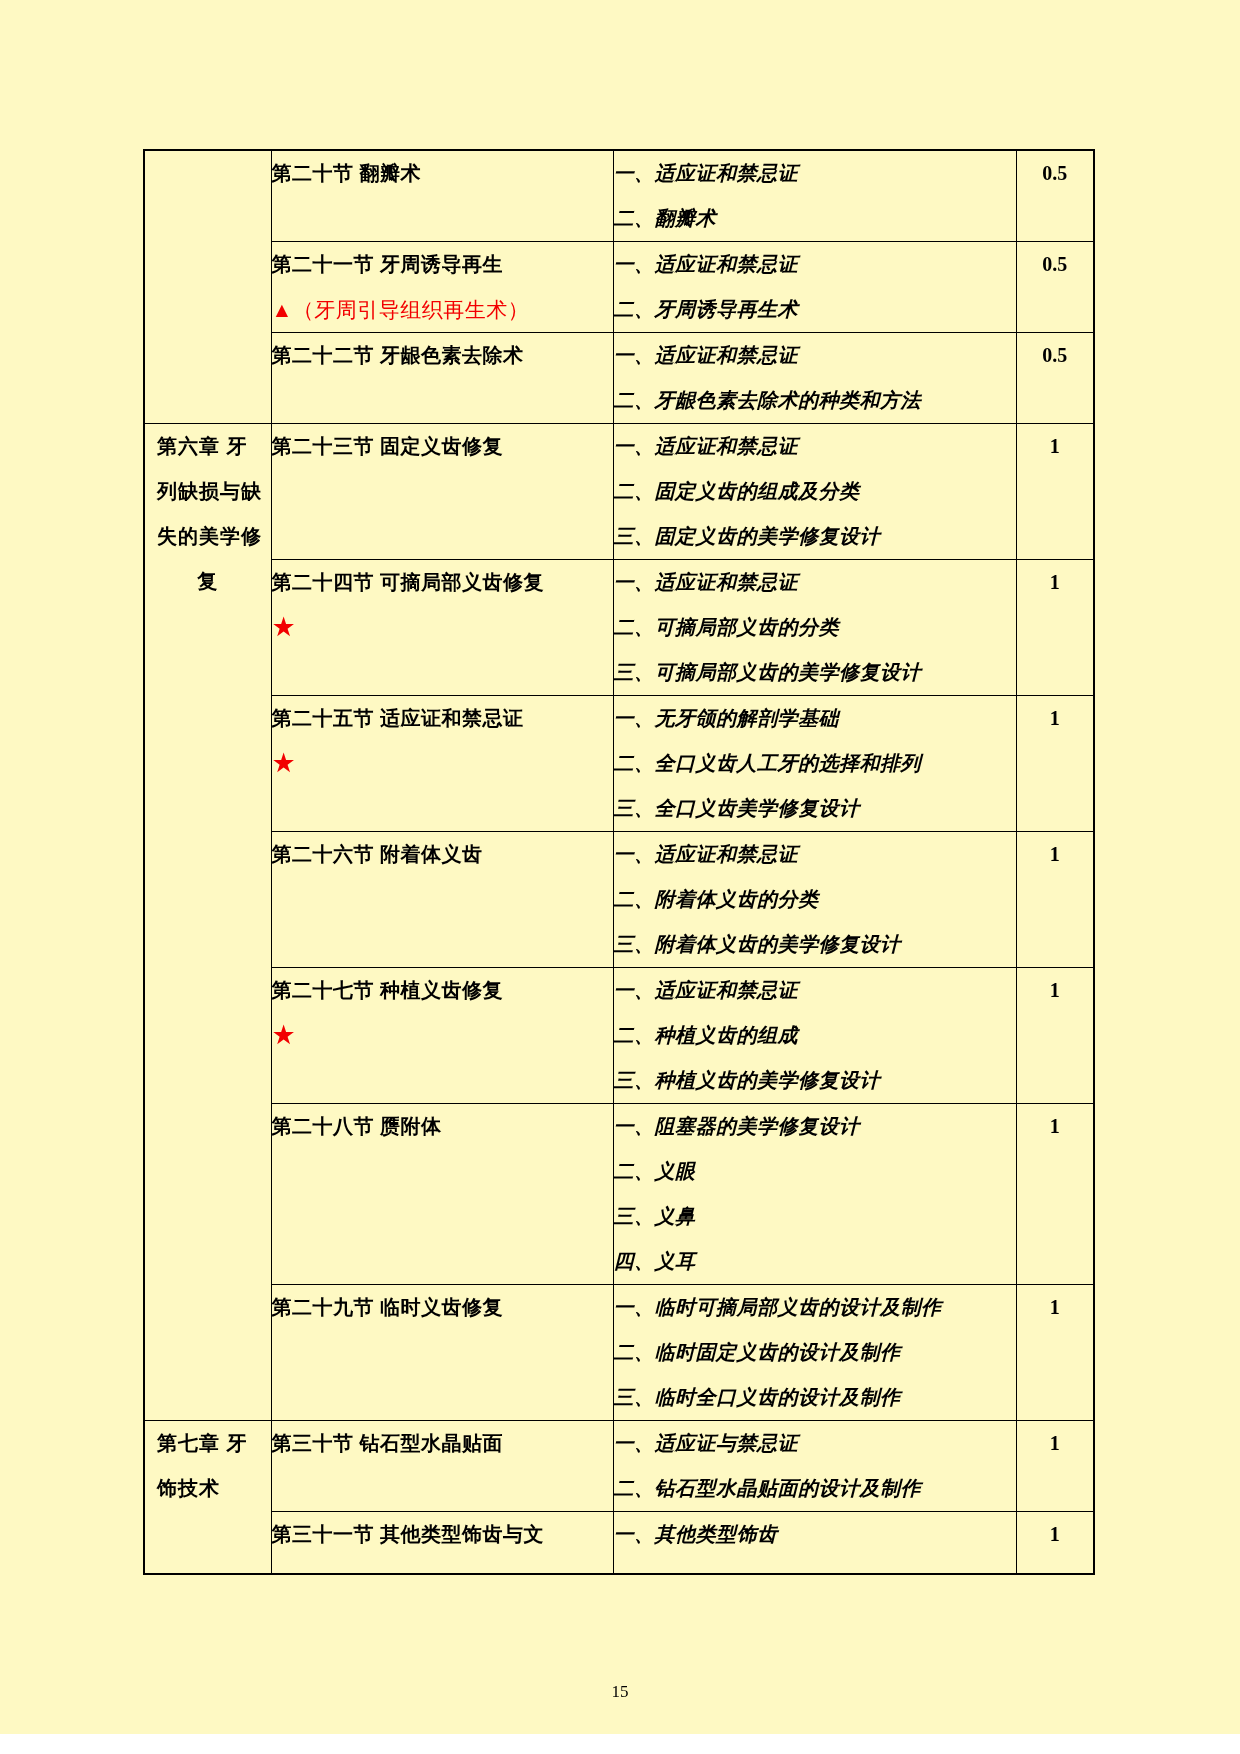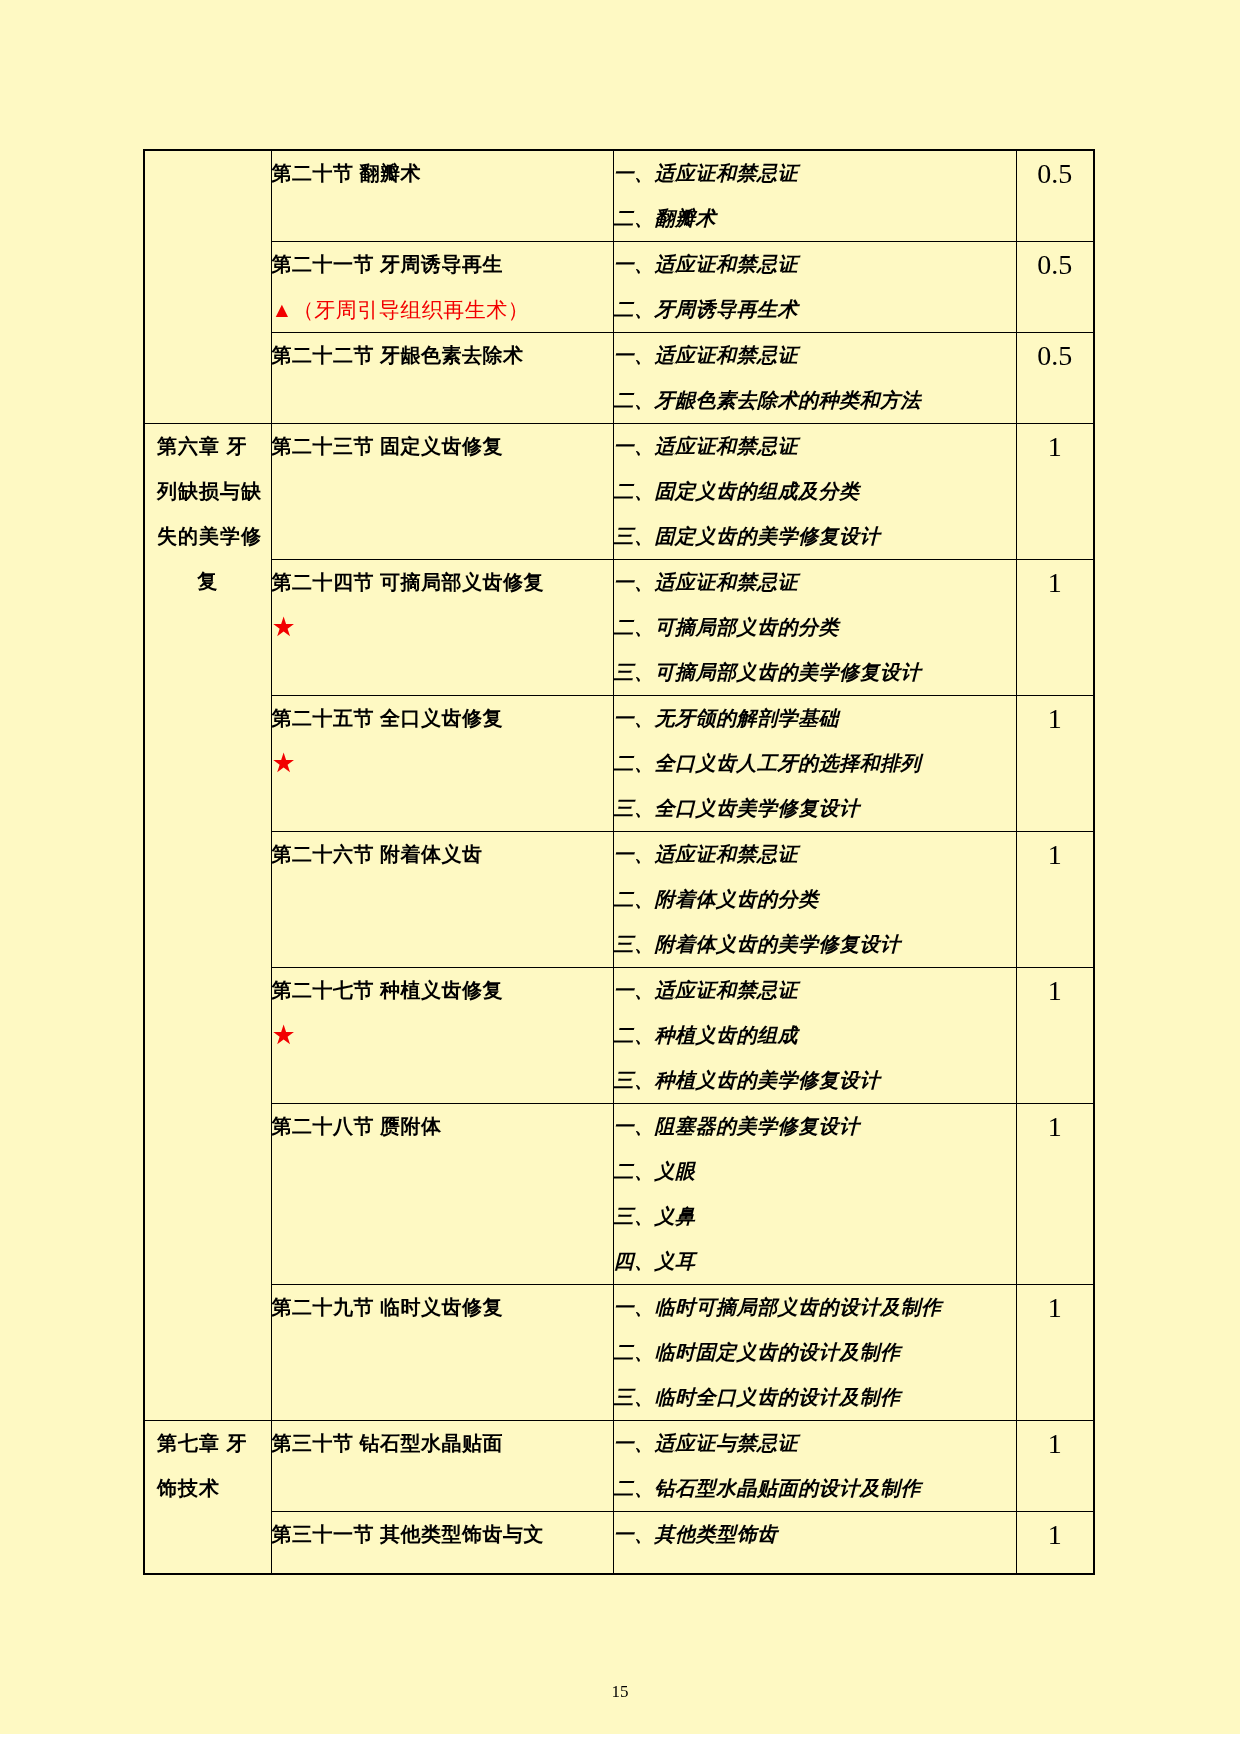--- a/index.html
+++ b/index.html
@@ -79,22 +79,22 @@
     line-height: 45px;
     letter-spacing: 0.5px;
     white-space: nowrap;
   }
   .hours-cell {
     padding-top: 3px;
     text-align: center;
   }
   .hours-value {
     font-family: "Liberation Serif", serif;
-    font-size: 28px;
-    font-weight: normal;
+    font-size: 20px;
+    font-weight: bold;
     line-height: 45px;
   }
   .page-number {
     position: absolute;
     left: 0;
     width: 100%;
     top: 1682px;
     text-align: center;
     font-family: "Liberation Serif", serif;
     font-size: 17px;
@@ -179,21 +179,21 @@
             <div class="content-item">一、适应证和禁忌证</div>
             <div class="content-item">二、可摘局部义齿的分类</div>
             <div class="content-item">三、可摘局部义齿的美学修复设计</div>
           </td>
           <td class="hours-cell">
             <div class="hours-value">1</div>
           </td>
         </tr>
         <tr style="height: 135px;">
           <td class="section-cell">
-            <div class="section-title">第二十五节 全口义齿修复</div>
+            <div class="section-title">第二十五节 适应证和禁忌证</div>
             <div class="section-mark star">★</div>
           </td>
           <td class="content-cell">
             <div class="content-item">一、无牙颌的解剖学基础</div>
             <div class="content-item">二、全口义齿人工牙的选择和排列</div>
             <div class="content-item">三、全口义齿美学修复设计</div>
           </td>
           <td class="hours-cell">
             <div class="hours-value">1</div>
           </td>

